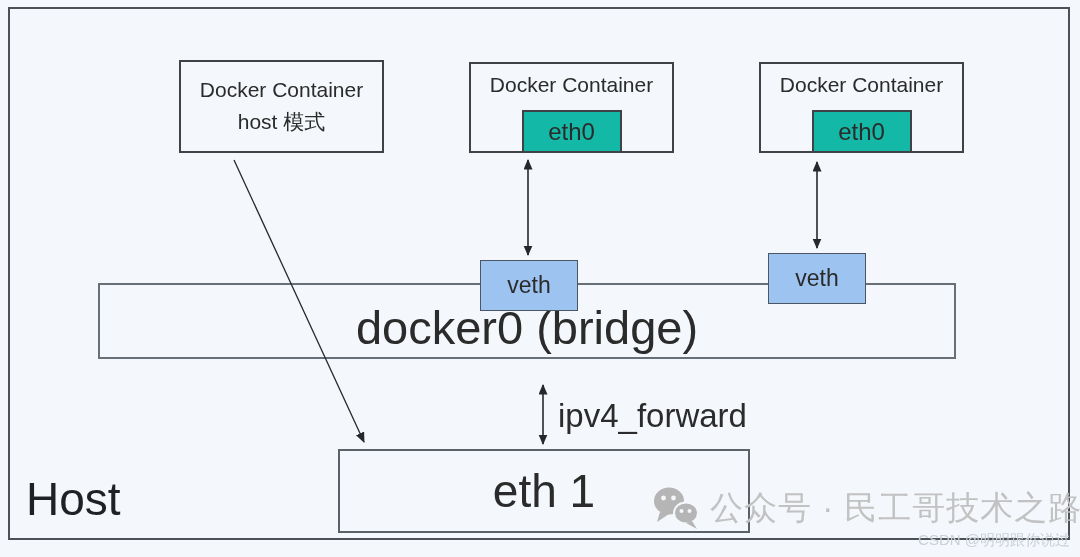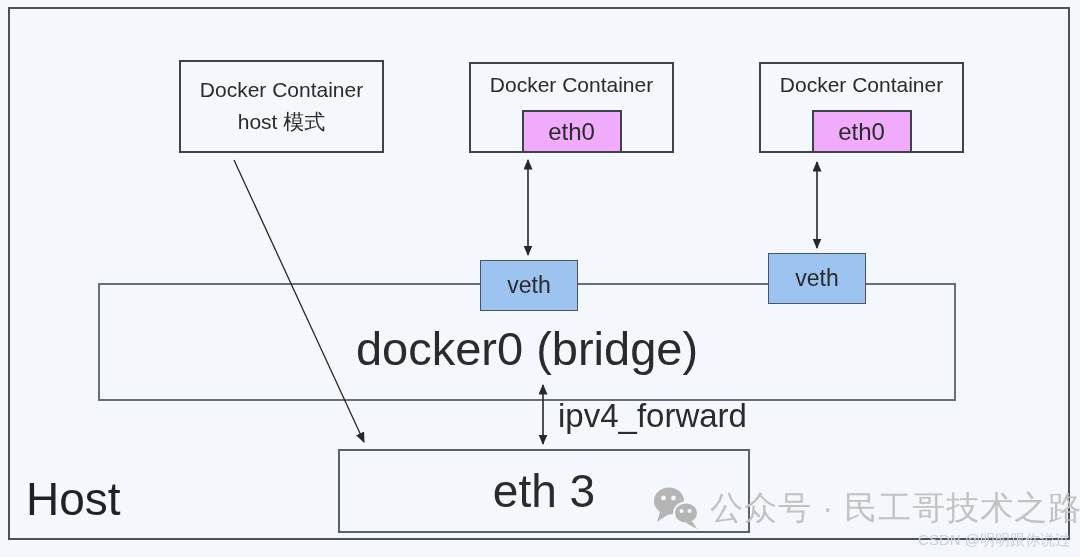--- a/index.html
+++ b/index.html
@@ -62,28 +62,28 @@
     text-align: center;
     font-size: 21px;
   }
   .inner-eth {
     position: absolute;
     left: 50%; transform: translateX(-50%);
     bottom: -2px;
     width: 100px; height: 43px;
     border: 2px solid #3f4246;
     box-sizing: border-box;
-    background: #f0abfc;
+    background: #14b8a6;
     display: flex; align-items: center; justify-content: center;
     font-size: 24px;
   }
 
   .bridge-box {
     left: 98px; top: 283px;
-    width: 858px; height: 118px;
+    width: 858px; height: 76px;
     border: 2px solid #686f76;
     box-sizing: border-box;
     display: flex; align-items: center; justify-content: center;
     font-size: 47px;
     padding-top: 12px;
     z-index: 2;
   }
 
   .veth {
     width: 98px; height: 51px;
@@ -174,21 +174,21 @@
   </div>
 
   <div class="abs veth veth-left">
     <span>veth</span>
   </div>
   <div class="abs veth veth-right">
     <span>veth</span>
   </div>
 
   <div class="abs eth-host-box">
-    <span>eth 3</span>
+    <span>eth 1</span>
   </div>
 
   <div class="abs ipv4-label">ipv4_forward</div>
 
   <svg class="abs arrows" viewBox="0 0 1080 557" xmlns="http://www.w3.org/2000/svg">
     <defs>
       <marker id="ah-end" markerWidth="11" markerHeight="10" refX="9.5" refY="4.5" orient="auto" markerUnits="userSpaceOnUse">
         <path d="M0,0 L10.5,4.5 L0,9 z" fill="#26282b"></path>
       </marker>
       <marker id="ah-start" markerWidth="11" markerHeight="10" refX="9.5" refY="4.5" orient="auto-start-reverse" markerUnits="userSpaceOnUse">

